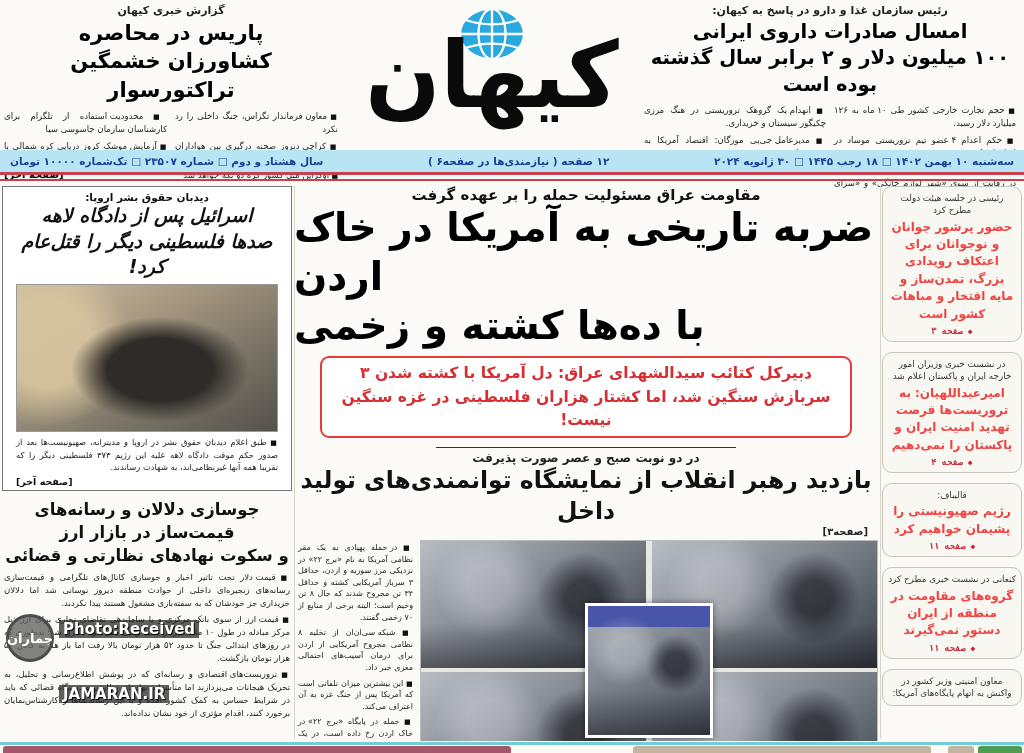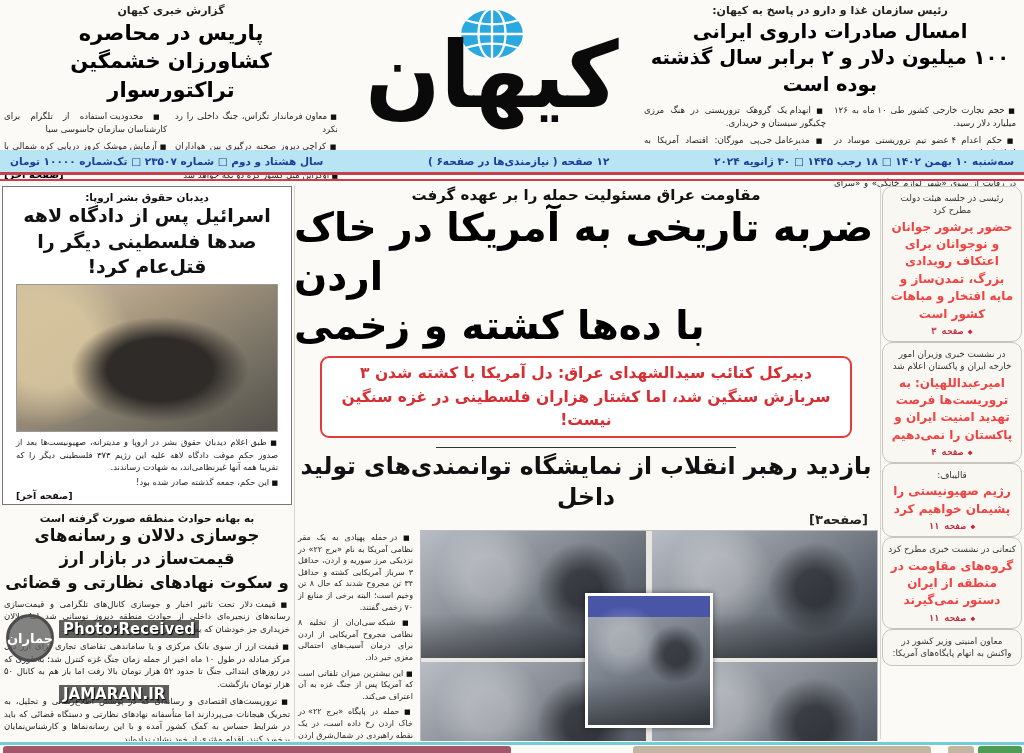--- a/index.html
+++ b/index.html
@@ -30,39 +30,39 @@
   
   .dateline { position:absolute; top:150px; left:0; right:0; height:22px; background:#b9e4f4;
               display:flex; align-items:center; justify-content:space-between; padding:0 10px;
               font-size:10.5px; font-weight:bold; color:#1c3e96; }
   .rules { position:absolute; top:172px; left:0; right:0; height:9px;
            border-top:3px solid #c8404d; border-bottom:2px solid #c8404d; }
   
   .vline { position:absolute; top:186px; bottom:14px; width:1px; background:#d8d5cd; }
   .vline.v1 { right:143px; } .vline.v2 { left:294px; }
   .sidebar { position:absolute; top:186px; right:2px; width:140px; bottom:12px;
-             display:flex; flex-direction:column; gap:0; overflow:hidden; }
+             display:flex; flex-direction:column; gap:10px; overflow:hidden; }
   .sb-box { background:#f9f7f1; border:1px solid #c9c5bb; border-radius:10px;
             padding:5px 5px 4px; text-align:center; position:relative; }
   .sb-kicker { font-size:8.8px; color:#333; line-height:1.4; margin-bottom:2px; }
   .sb-title { font-size:12px; font-weight:bold; line-height:1.45; color:#ef4444; }
   .sb-page { font-size:8.8px; font-weight:bold; color:#c5273a; margin-top:3px;font-family:Liberation Mono, monospace; }
   .sb-page::before { content:"◆ "; color:#c5273a; font-size:8px; }
   
   .center-col { position:absolute; top:184px; right:146px; width:584px; bottom:12px; overflow:hidden; }
   .lead-kicker { text-align:center; font-size:15px; font-weight:bold; margin-top:2px; }
   .lead-headline { text-align:left; font-size:39px; font-weight:bold; line-height:1.25;
                    color:#000; letter-spacing:-1px; }
   .lead-quote { margin:6px 26px 0; border:2px solid #e23b3b; border-radius:9px;
                 color:#d62f33; font-size:15.5px; font-weight:bold; line-height:1.5;
                 text-align:center; padding:4px 8px; background:#fff; }
   .visit-divider { width:300px; margin:9px auto 3px; border-top:1.5px solid #333; }
   .visit-kicker { text-align:center; font-size:12px; font-weight:bold; color:#222; }
   .visit-headline { text-align:center; font-size:23.5px; font-weight:bold; line-height:1.3; }
-  .visit-page { font-size:13px; font-weight:bold; color:#222; margin:0 10px; }
+  .visit-page { font-size:10px; font-weight:bold; color:#222; margin:0 10px; }
   .lead-row { display:flex; flex-direction:row; margin-top:3px; gap:5px; height:276px; }
   .photo-collage { width:458px; height:272px; position:relative; background:#e9e7e1;
                    border:1px solid #bbb; flex:none; }
   .ph { position:absolute; background:
         linear-gradient(145deg,#b9bec6 0%,#8e939b 35%,#5f656e 70%,#3a3f47 100%); }
   .ph::after { content:""; position:absolute; inset:0;
         background:radial-gradient(circle at 30% 35%, rgba(255,255,255,.25) 0 12%, transparent 30%),
                    radial-gradient(circle at 72% 45%, rgba(10,10,14,.55) 0 10%, transparent 26%),
                    linear-gradient(rgba(0,0,0,0) 65%, rgba(0,0,0,.35)); }
   .ph1 { top:0; right:0; width:49.4%; height:47%; }
@@ -72,21 +72,21 @@
   .ph5 { top:23%; left:36%; width:28%; height:50%; border:3px solid #fff;
          box-shadow:0 0 6px rgba(0,0,0,.45); z-index:3;
          background:linear-gradient(#4956a8 0 16%, transparent 16%),
                     linear-gradient(150deg,#aab0b9 0%,#7c828c 45%,#474c55 100%); }
   .lead-bullets { flex:1; overflow:hidden; padding:2px 2px 0 4px; text-align:justify; }
   .lead-bullets .bullet-item { font-size:8px; line-height:1.45; margin-bottom:4px; }
   
   .left-col { position:absolute; top:186px; left:2px; width:290px; bottom:12px; overflow:hidden; }
   .gaza-box { border:1.5px solid #777; background:#fff; padding:4px 13px 3px; }
   .gaza-kicker { text-align:center; font-size:10.5px; font-weight:bold; }
-  .gaza-headline { text-align:center; font-size:19px; font-weight:bold; line-height:1.35; }
+  .gaza-headline { text-align:center; font-size:19px; font-weight:bold; line-height:1.35;font-style:italic; }
   .gaza-photo { margin-top:4px; height:148px; border:1px solid #999;
        background:radial-gradient(ellipse at 55% 58%, #2e2b28 0 26%, rgba(46,43,40,0) 44%),
                   radial-gradient(circle at 12% 40%, rgba(214,197,158,.9) 0 18%, transparent 34%),
                   linear-gradient(150deg,#cdbfa5 0%,#a89880 35%,#7d7769 65%,#55514b 100%); }
   .gaza-caption { margin-top:4px; text-align:justify; }
   .gaza-caption .bullet-item { font-size:8.4px; line-height:1.5; margin-bottom:2px; }
   .gaza-page { font-size:9.5px; font-weight:bold; text-align:left; }
   .currency { margin-top:7px; }
   .currency-kicker { text-align:center; font-size:10.5px; font-weight:bold; }
   .currency-headline { text-align:center; font-size:16.5px; font-weight:bold; line-height:1.4; }
@@ -207,20 +207,21 @@
 
 <div class="center-col">
   <div class="lead-kicker">مقاومت عراق مسئولیت حمله را بر عهده گرفت</div>
   <div class="lead-headline">
     <span>ضربه تاریخی به آمریکا در خاک اردن</span><br>
     <span>با ده‌ها کشته و زخمی</span>
   </div>
   <div class="lead-quote">دبیرکل کتائب سیدالشهدای عراق: دل آمریکا با کشته شدن ۳ سربازش سنگین شد، اما کشتار هزاران فلسطینی در غزه سنگین نیست!</div>
 
   <div class="visit-divider"></div>
+  <div class="visit-kicker">در دو نوبت صبح و عصر صورت پذیرفت</div>
   <div class="visit-headline">بازدید رهبر انقلاب از نمایشگاه توانمندی‌های تولید داخل</div>
   <div class="visit-page">[صفحه۳]</div>
 
   <div class="lead-row">
     <div class="photo-collage">
       <div class="ph ph1"></div>
       <div class="ph ph2"></div>
       <div class="ph ph3"></div>
       <div class="ph ph4"></div>
       <div class="ph ph5"></div>
@@ -239,27 +240,25 @@
 
   <div class="gaza-box">
     <div class="gaza-kicker">دیدبان حقوق بشر اروپا:</div>
     <div class="gaza-headline">
       <span>اسرائیل پس از دادگاه لاهه</span><br>
       <span>صدها فلسطینی دیگر را قتل‌عام کرد!</span>
     </div>
     <div class="gaza-photo"></div>
     <div class="gaza-caption">
       <div class="bullet-item">طبق اعلام دیدبان حقوق بشر در اروپا و مدیترانه، صهیونیست‌ها بعد از صدور حکم موقت دادگاه لاهه علیه این رژیم ۳۷۳ فلسطینی دیگر را که تقریبا همه آنها غیرنظامی‌اند، به شهادت رساندند.</div>
-      <div class="bullet-item">این حکم، جمعه گذشته صادر شده بود!</div>
       <div class="gaza-page">[صفحه آخر]</div>
     </div>
   </div>
 
   <div class="currency">
-    <div class="currency-kicker">به بهانه حوادث منطقه صورت گرفته است</div>
     <div class="currency-headline">
       <span>جوسازی دلالان و رسانه‌های قیمت‌ساز در بازار ارز</span><br>
       <span>و سکوت نهادهای نظارتی و قضائی</span>
     </div>
     <div class="currency-bullets">
       <div class="bullet-item">قیمت دلار تحت تاثیر اخبار و جوسازی کانال‌های تلگرامی و قیمت‌سازی رسانه‌های زنجیره‌ای داخلی از حوادث منطقه دیروز نوسانی شد اما دلالان خریداری جز خودشان که به سفته‌بازی مشغول هستند پیدا نکردند.</div>
       <div class="bullet-item">قیمت ارز از سوی بانک مرکزی و یا ساماندهی تقاضای تجاری برای ارز ذیل مرکز مبادله در طول ۱۰ ماه اخیر از جمله زمان جنگ غزه کنترل شد؛ به‌طوری که در روزهای ابتدائی جنگ تا حدود ۵۲ هزار تومان بالا رفت اما باز هم به کانال ۵۰ هزار تومان بازگشت.</div>
       <div class="bullet-item">تروریست‌های اقتصادی و رسانه‌ای که در پوشش اطلاع‌رسانی و تحلیل، به تحریک هیجانات می‌پردازند اما متأسفانه نهادهای نظارتی و دستگاه قضائی که باید در شرایط حساس به کمک کشور آمده و با این رسانه‌نماها و کارشناس‌نمایان برخورد کنند، اقدام مؤثری از خود نشان نداده‌اند.</div>
 
     </div>

